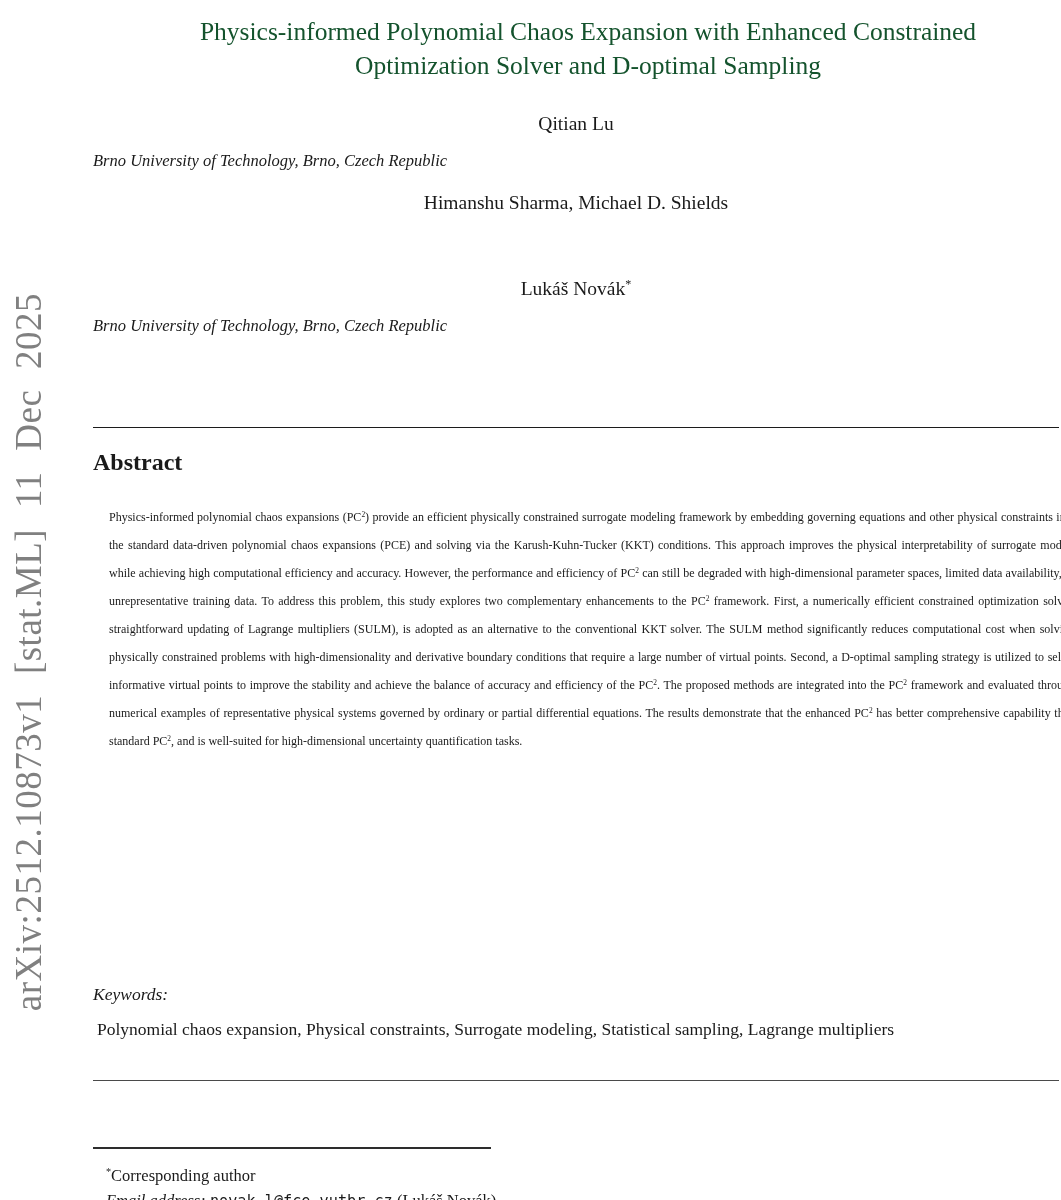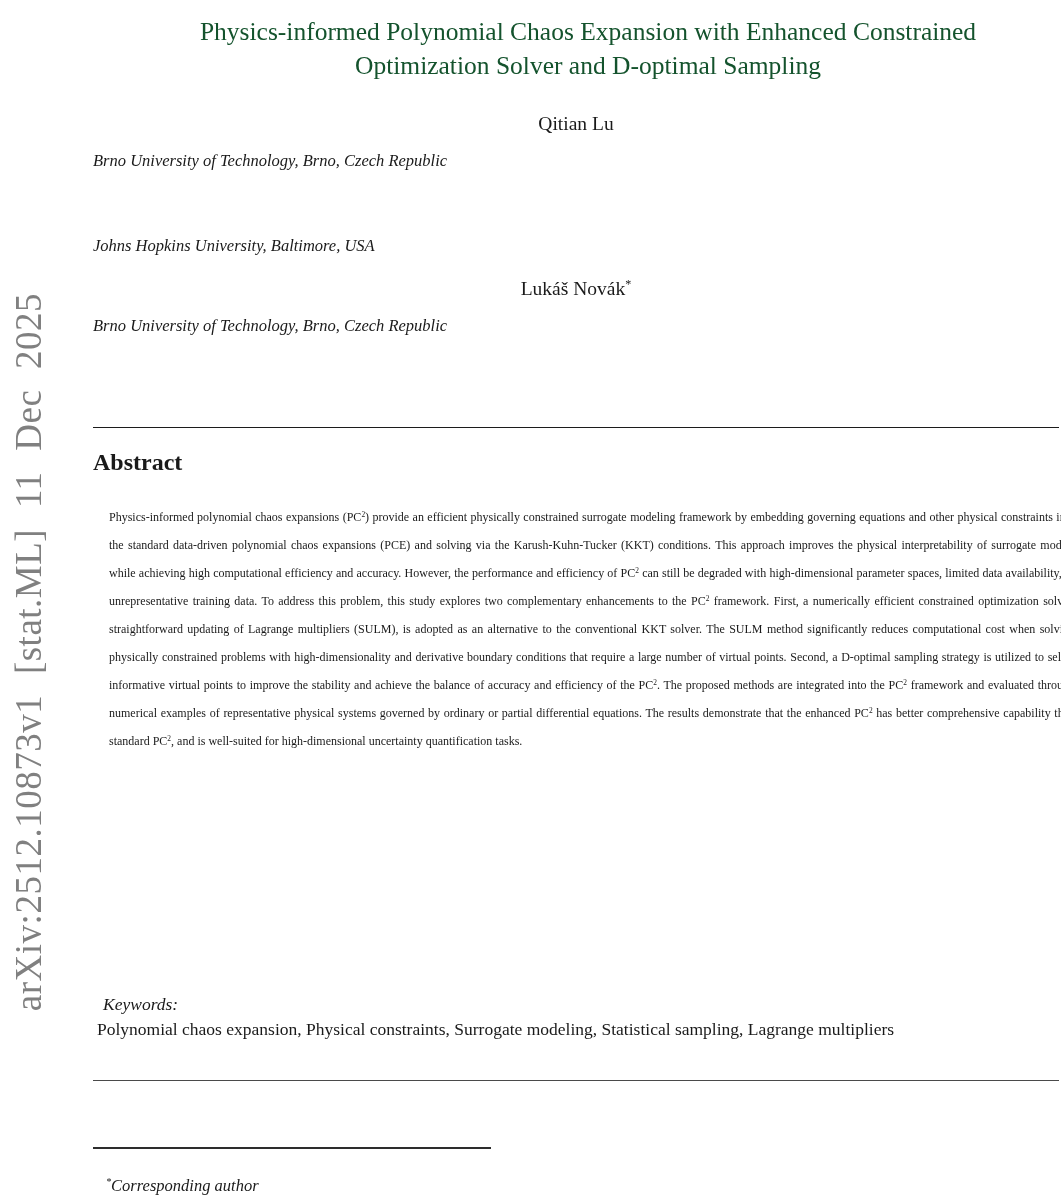--- a/index.html
+++ b/index.html
@@ -103,21 +103,21 @@
     font-size: 62%;
     line-height: 0;
     vertical-align: baseline;
     position: relative;
     top: -0.55em;
   }
   .keywords-label {
     position: absolute;
     top: 984px;
     left: 0;
-    margin: 10px;
+    margin: 0;
     font-size: 17.5px;
     font-style: italic;
   }
   .keywords-text {
     position: absolute;
     top: 1011px;
     left: 0;
     width: 100%;
     margin: 4px;
     font-size: 17.5px;
@@ -133,21 +133,21 @@
     line-height: 25px;
   }
   .footnote-rule {
     width: 398px;
     height: 0;
     border-top: 2px solid #2d2d2d;
   }
   .footnote-line {
     padding-left: 13px;
   }
-  .footnote-line.first { margin-top: 24px; font-style: italic; }
+  .footnote-line.first { margin-top: 14px; }
   .em-label { font-style: italic; }
   .email {
     font-family: "DejaVu Sans Mono", monospace;
     font-size: 15.2px;
   }
 </style>
 </head>
 <body>
 
 <div class="page">
@@ -159,21 +159,23 @@
     <h1 class="title">
       <span class="title-line">Physics-informed Polynomial Chaos Expansion with Enhanced Constrained</span>
       <span class="title-line">Optimization Solver and D-optimal Sampling</span>
     </h1>
 
     <div class="author-name n1">
       <span>Qitian Lu</span><sup></sup>
     </div>
     <div class="affiliation a1">Brno University of Technology, Brno, Czech Republic</div>
 
-    <div class="affiliation a2">Johns Hopkins University, Baltimore, USA</div>
+    <div class="author-name n2">
+      <span>Himanshu Sharma, Michael D. Shields</span><sup></sup>
+    </div>
 
     <div class="author-name n3">
       <span>Lukáš Novák</span><sup>*</sup>
     </div>
     <div class="affiliation a3">Brno University of Technology, Brno, Czech Republic</div>
 
     <hr class="rule rule-top">
 
     <h2 class="abstract-heading">Abstract</h2>
 

